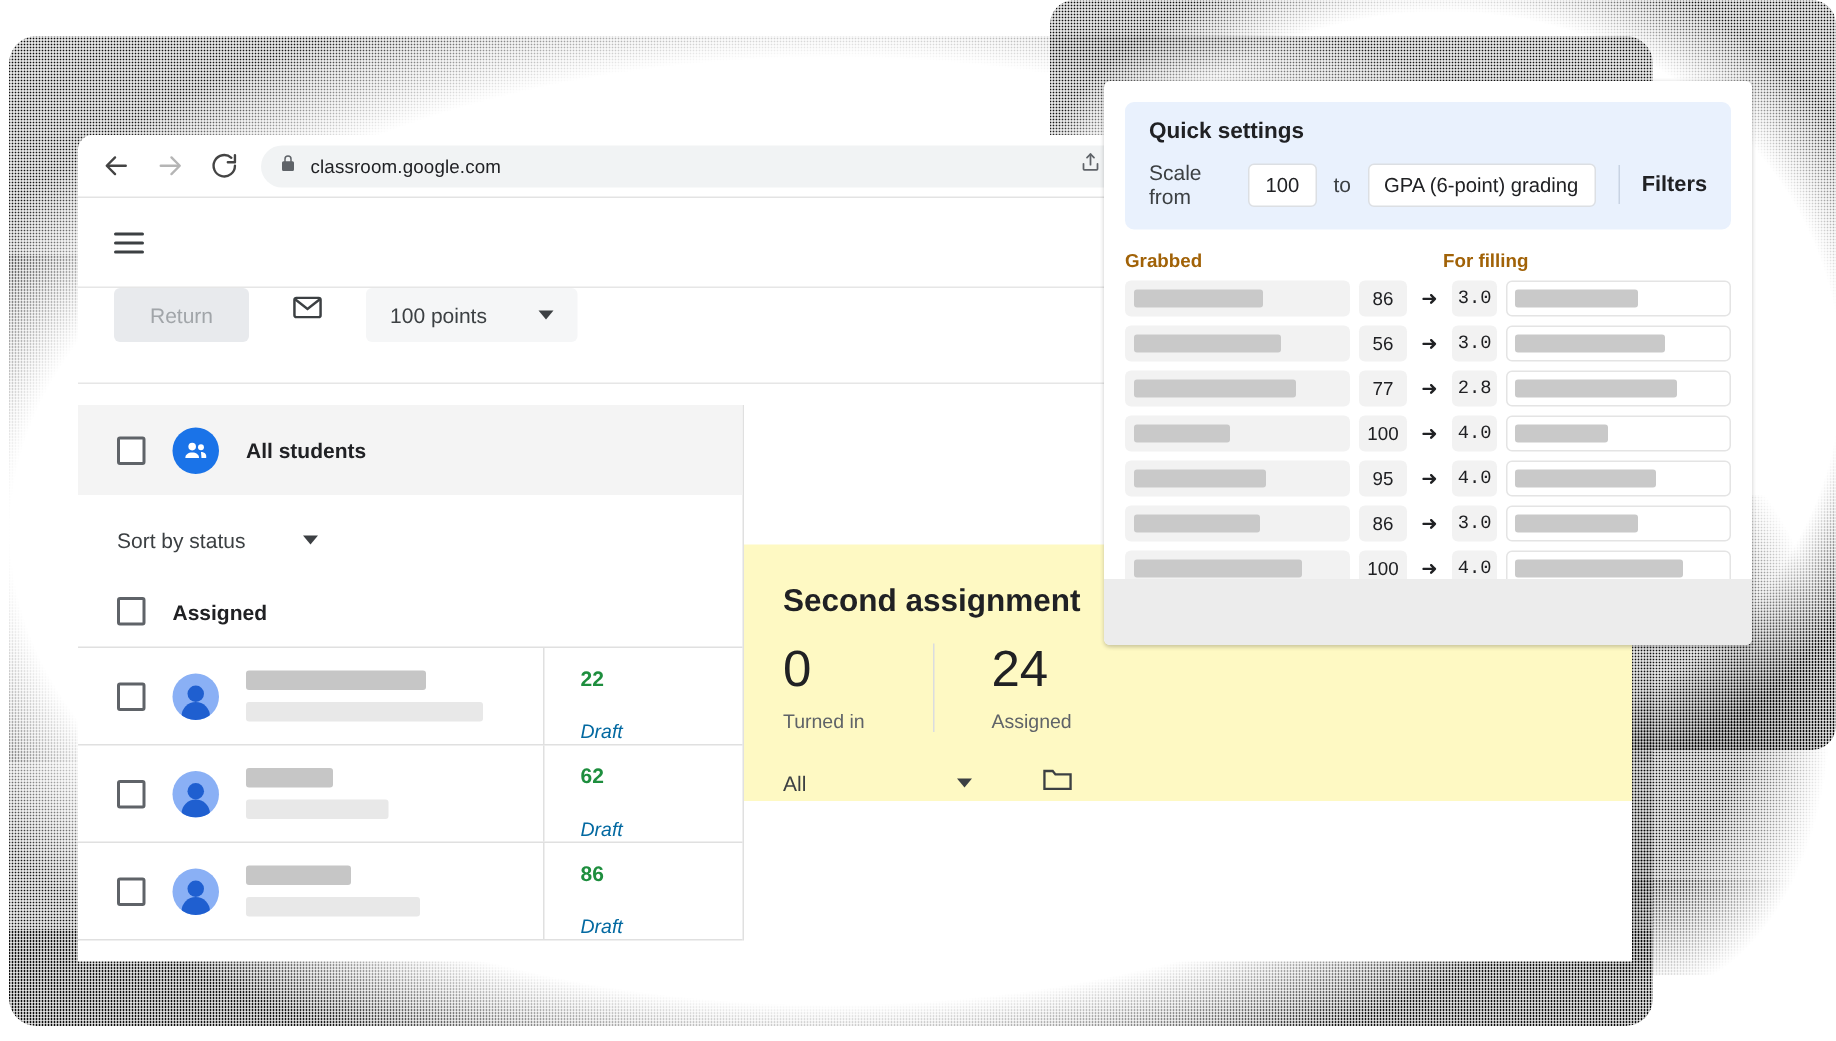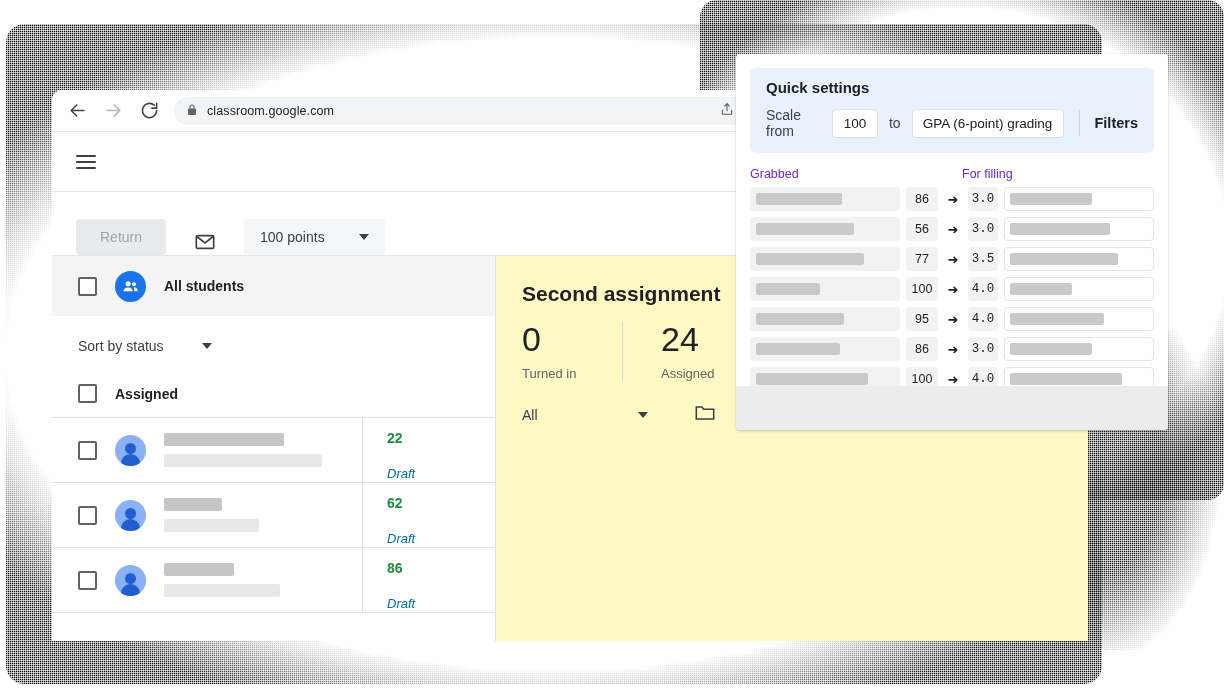--- a/index.html
+++ b/index.html
@@ -99,36 +99,36 @@
     height: 60px; display: flex; align-items: center; gap: 22px;
     padding: 0 24px; border-bottom: 1px solid #e6e6e6; background:#fff;
   }
   .hamburger { width: 20px; display:flex; flex-direction:column; gap:4px; }
   .hamburger span { display:block; height:2px; background:#3c4043; border-radius:1px; }
   .cr-title { font-size: 17px; color:#202124; line-height:1.25; }
   .cr-sub { font-size: 12px; color:#5f6368; margin-top:2px; }
 
   
   .cr-toolbar {
-    height: 64px; display:flex; align-items:flex-end; gap: 26px;
+    height: 64px; display:flex; align-items:flex-start; gap: 26px;
     padding: 0 24px; border-bottom: 1px solid #e6e6e6; background:#fff;
   }
   .btn-return {
     background:#e8eaed; color:#a1a5a9; border:none; border-radius:4px;
     padding: 10px 24px; font-size: 14px; font-family: inherit;
   }
   .icon-btn { width:26px; height:26px; color:#3c4043; display:flex; align-items:center; justify-content:center;}
   .points-pill {
     background:#f5f6f7; border-radius:4px; padding: 10px 16px;
     display:flex; align-items:center; gap: 34px; font-size:14px; color:#3c4043;
   }
   .caret { width:0;height:0;border-left:5px solid transparent;border-right:5px solid transparent;border-top:6px solid #3c4043; }
 
   
-  .cr-body { display:flex; height: 385px; }
+  .cr-body { display:flex; height: 385px; align-items: center; }
   .cr-left { width: 444px; border-right: 1px solid #e0e0e0; background:#fff; }
   .cr-right { flex:1; background:#fef9c3; position:relative; overflow:hidden; }
 
   .allrow {
     height: 60px; display:flex; align-items:center; gap:18px;
     padding: 0 26px; background:#f4f4f4;
   }
   .cbx { width:19px;height:19px;border:2px solid #5f6368;border-radius:2px;flex:none;background:#fff;}
   .avatar-blue {
     width:31px;height:31px;border-radius:50%;background:#1a73e8;flex:none;
@@ -186,21 +186,21 @@
   .qs-input {
     background:#fff; border:1px solid #dcdfe3; border-radius:4px;
     padding: 6px 10px; font-size:13.5px; color:#202124; text-align:center;
     min-width: 46px;
   }
   .qs-input.wide { min-width: 152px; text-align:left; }
   .qs-div { width:1px; height:26px; background:#c8d3e3; margin: 0 4px; }
   .qs-filters { font-size:14.5px; font-weight:bold; color:#202124; }
 
   .col-heads { display:flex; padding: 14px 14px 0 14px; }
-  .col-heads .h { font-size:12.5px; font-weight:normal; color:#6d28d9; }
+  .col-heads .h { font-size:12.5px; font-weight:bold; color:#a16207; }
   .col-heads .h1 { width: 212px; }
 
   .rows { padding: 6px 14px 0 14px; display:flex; flex-direction:column; gap: 6px; }
   .prow { display:flex; align-items:center; gap: 6px; }
   .pbox-grab {
     width: 155px; height: 24px; background:#f2f2f2; border-radius:4px;
     display:flex; align-items:center; padding: 0 6px;
   }
   .pbar { height: 12px; background:#c9c9c9; border-radius:2px; }
   .pscore {
@@ -448,21 +448,21 @@
           <div class="pbox-fill">
             <div class="pbar" style="width:100px"></div>
           </div>
         </div>
         <div class="prow">
           <div class="pbox-grab">
             <div class="pbar" style="width:108px"></div>
           </div>
           <div class="pscore">77</div>
           <div class="parrow">➜</div>
-          <div class="pgpa">3.5</div>
+          <div class="pgpa">2.8</div>
           <div class="pbox-fill">
             <div class="pbar" style="width:108px"></div>
           </div>
         </div>
         <div class="prow">
           <div class="pbox-grab">
             <div class="pbar" style="width:64px"></div>
           </div>
           <div class="pscore">100</div>
           <div class="parrow">➜</div>

